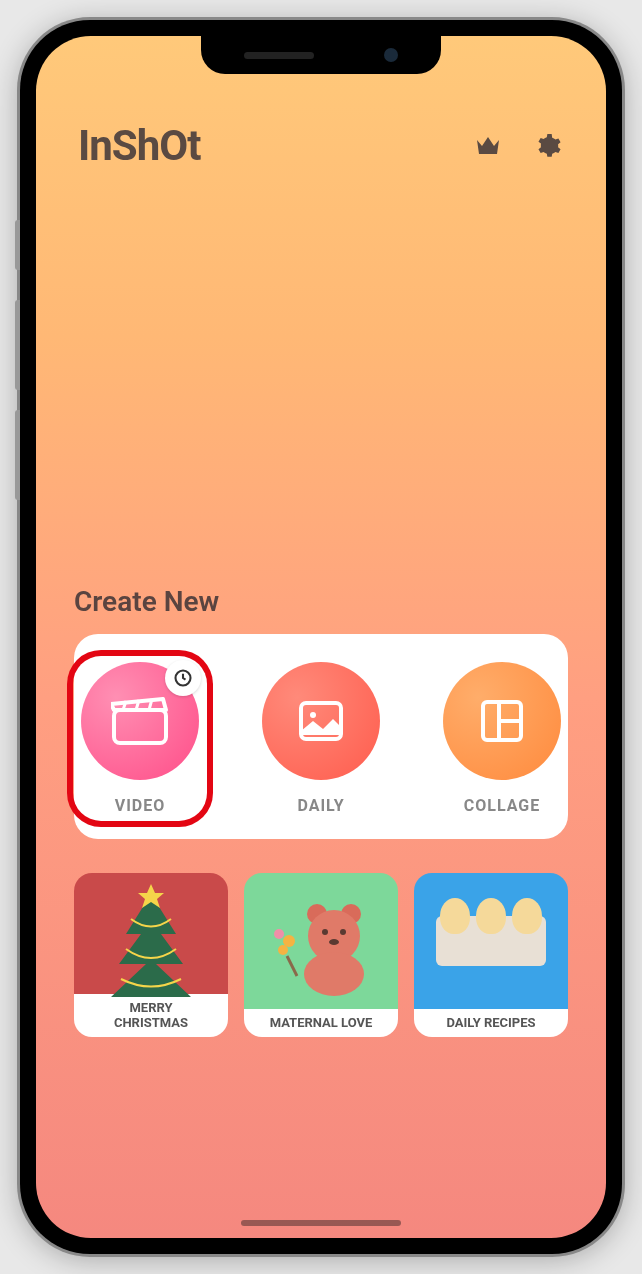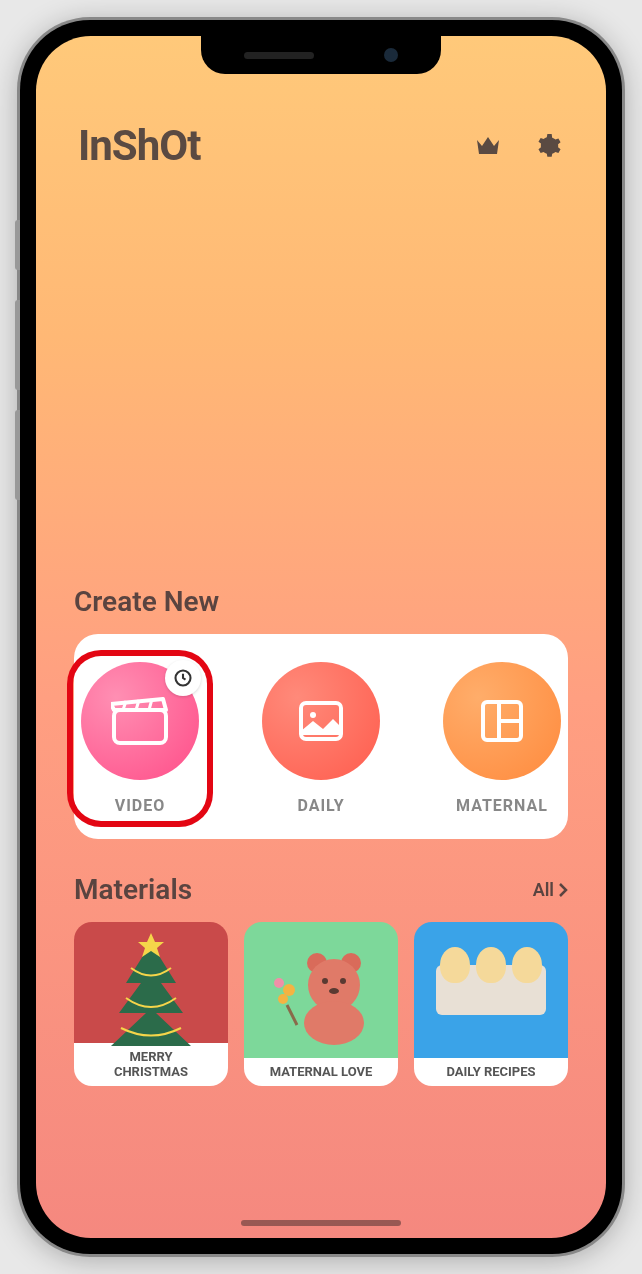--- a/index.html
+++ b/index.html
@@ -317,36 +317,27 @@
         </div>
 
         <div class="create-item">
           <div class="create-circle circle-orange">
             <svg width="50" height="50" viewBox="0 0 50 50">
               <rect x="6" y="6" width="38" height="38" rx="4" fill="none" stroke="#fff" stroke-width="4"></rect>
               <line x1="22" y1="6" x2="22" y2="44" stroke="#fff" stroke-width="4"></line>
               <line x1="22" y1="25" x2="44" y2="25" stroke="#fff" stroke-width="4"></line>
             </svg>
           </div>
-          <div class="create-label">MATERNAL</div>
+          <div class="create-label">COLLAGE</div>
         </div>
 
       </div>
     </div>
 
     <div class="section materials-section">
-      <div class="materials-header">
-        <div class="section-title" style="margin-bottom:0">Materials</div>
-        <div class="all-link">
-          <span>All</span>
-          <svg width="10" height="16" viewBox="0 0 10 16" fill="none" stroke="#5a4440" stroke-width="2.5">
-            <path d="M2 2l6 6-6 6"></path>
-          </svg>
-        </div>
-      </div>
       <div class="materials-row">
 
         <div class="material-card mat-christmas">
           <div class="material-img">
             <svg class="tree" width="100" height="120" viewBox="0 0 100 120">
               <polygon points="50,15 75,55 60,55 82,85 55,85 90,118 10,118 45,85 18,85 40,55 25,55" fill="#2b6b4a"></polygon>
               <polygon points="50,5 54,14 63,14 56,20 59,29 50,23 41,29 44,20 37,14 46,14" fill="#f5d54a"></polygon>
               <path d="M30 40 Q50 55 70 40" stroke="#f5d54a" stroke-width="2" fill="none"></path>
               <path d="M25 70 Q50 88 75 70" stroke="#f5d54a" stroke-width="2" fill="none"></path>
               <path d="M20 100 Q50 115 80 100" stroke="#f5d54a" stroke-width="2" fill="none"></path>

